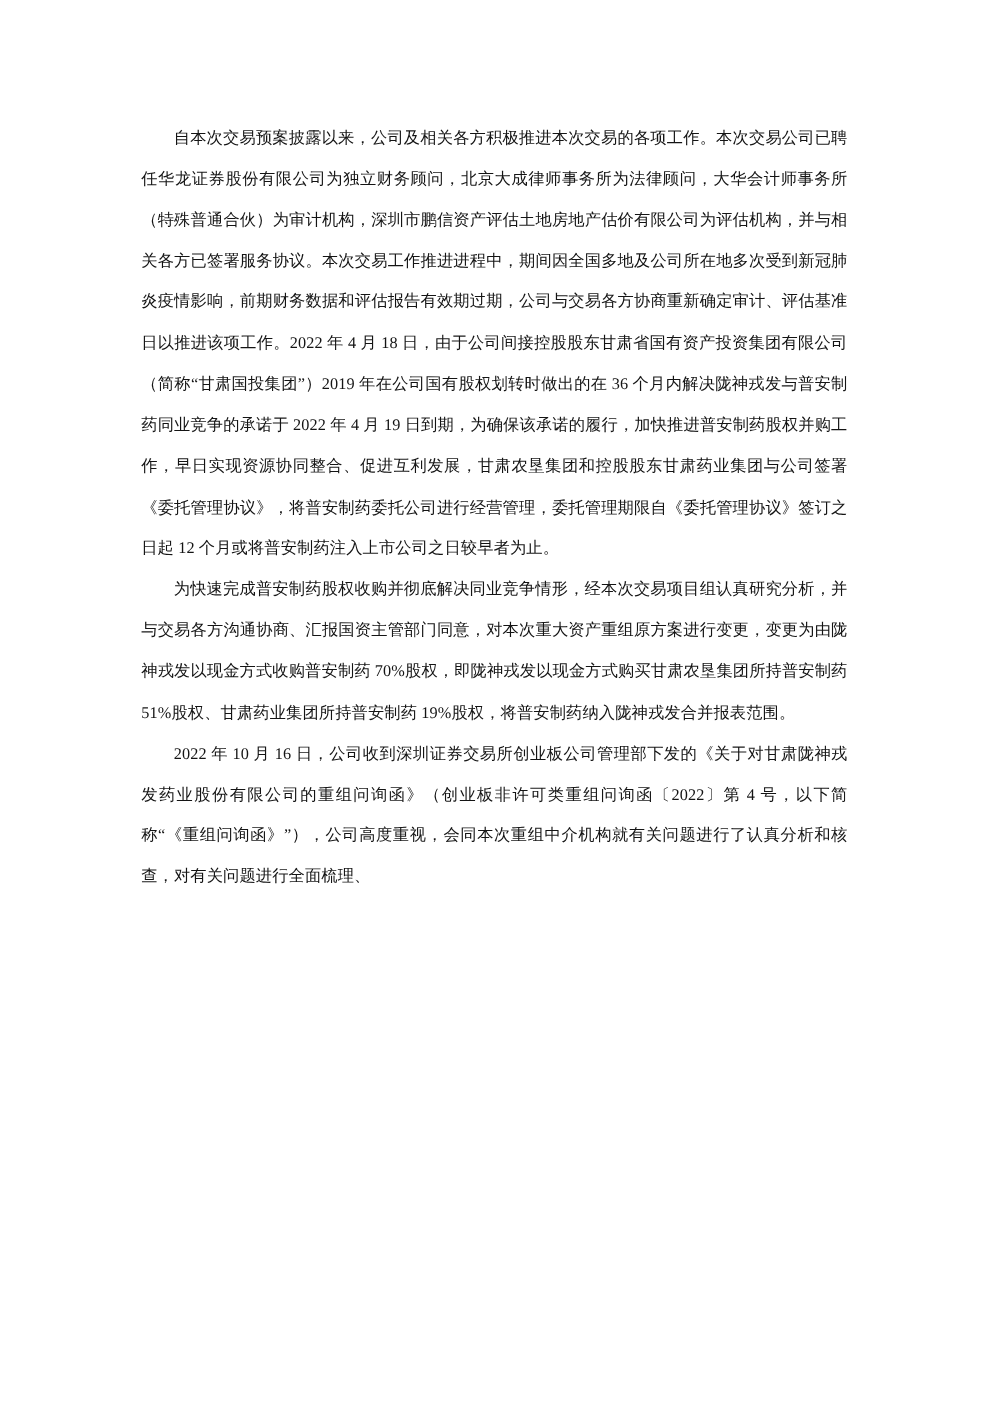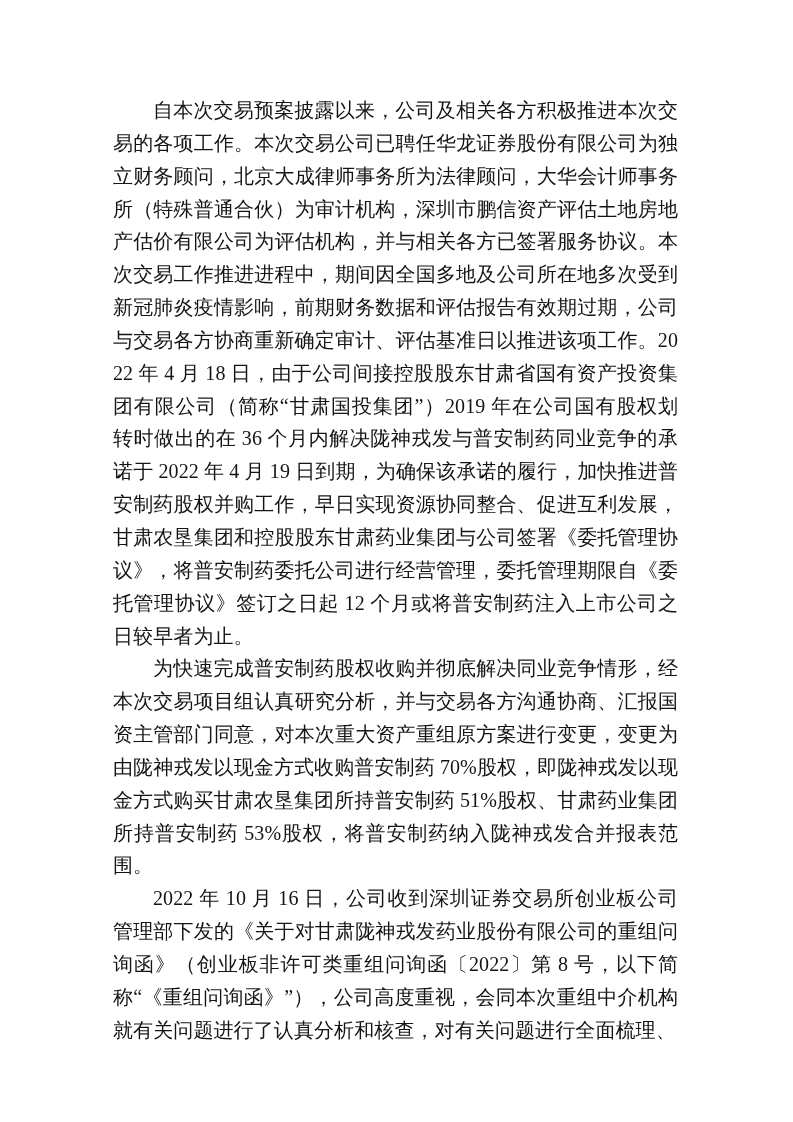--- a/index.html
+++ b/index.html
@@ -25,31 +25,31 @@
   .content {
     position: absolute;
     top: 94px;
     left: 113px;
     width: 565px;
     color: #141414;
   }
   .content p {
     margin: 0;
     padding: 0;
-    font-size: 20px;
+    font-size: 13px;
     line-height: 32.85px;
     text-align: justify;
     text-justify: inter-ideograph;
     text-indent: 2em;
     letter-spacing: 0.1px;
     word-break: break-all;
   }
 </style>
 </head>
 <body>
 
 <div class="page">
   <div class="content">
     <p>自本次交易预案披露以来，公司及相关各方积极推进本次交易的各项工作。本次交易公司已聘任华龙证券股份有限公司为独立财务顾问，北京大成律师事务所为法律顾问，大华会计师事务所（特殊普通合伙）为审计机构，深圳市鹏信资产评估土地房地产估价有限公司为评估机构，并与相关各方已签署服务协议。本次交易工作推进进程中，期间因全国多地及公司所在地多次受到新冠肺炎疫情影响，前期财务数据和评估报告有效期过期，公司与交易各方协商重新确定审计、评估基准日以推进该项工作。2022 年 4 月 18 日，由于公司间接控股股东甘肃省国有资产投资集团有限公司（简称“甘肃国投集团”）2019 年在公司国有股权划转时做出的在 36 个月内解决陇神戎发与普安制药同业竞争的承诺于 2022 年 4 月 19 日到期，为确保该承诺的履行，加快推进普安制药股权并购工作，早日实现资源协同整合、促进互利发展，甘肃农垦集团和控股股东甘肃药业集团与公司签署《委托管理协议》，将普安制药委托公司进行经营管理，委托管理期限自《委托管理协议》签订之日起 12 个月或将普安制药注入上市公司之日较早者为止。</p>
-    <p>为快速完成普安制药股权收购并彻底解决同业竞争情形，经本次交易项目组认真研究分析，并与交易各方沟通协商、汇报国资主管部门同意，对本次重大资产重组原方案进行变更，变更为由陇神戎发以现金方式收购普安制药 70%股权，即陇神戎发以现金方式购买甘肃农垦集团所持普安制药 51%股权、甘肃药业集团所持普安制药 53%股权，将普安制药纳入陇神戎发合并报表范围。</p>
-    <p>2022 年 10 月 16 日，公司收到深圳证券交易所创业板公司管理部下发的《关于对甘肃陇神戎发药业股份有限公司的重组问询函》（创业板非许可类重组问询函〔2022〕第 8 号，以下简称“《重组问询函》”），公司高度重视，会同本次重组中介机构就有关问题进行了认真分析和核查，对有关问题进行全面梳理、</p>
+    <p>为快速完成普安制药股权收购并彻底解决同业竞争情形，经本次交易项目组认真研究分析，并与交易各方沟通协商、汇报国资主管部门同意，对本次重大资产重组原方案进行变更，变更为由陇神戎发以现金方式收购普安制药 70%股权，即陇神戎发以现金方式购买甘肃农垦集团所持普安制药 51%股权、甘肃药业集团所持普安制药 19%股权，将普安制药纳入陇神戎发合并报表范围。</p>
+    <p>2022 年 10 月 16 日，公司收到深圳证券交易所创业板公司管理部下发的《关于对甘肃陇神戎发药业股份有限公司的重组问询函》（创业板非许可类重组问询函〔2022〕第 4 号，以下简称“《重组问询函》”），公司高度重视，会同本次重组中介机构就有关问题进行了认真分析和核查，对有关问题进行全面梳理、</p>
   </div>
 </div>
 
 </body></html>

